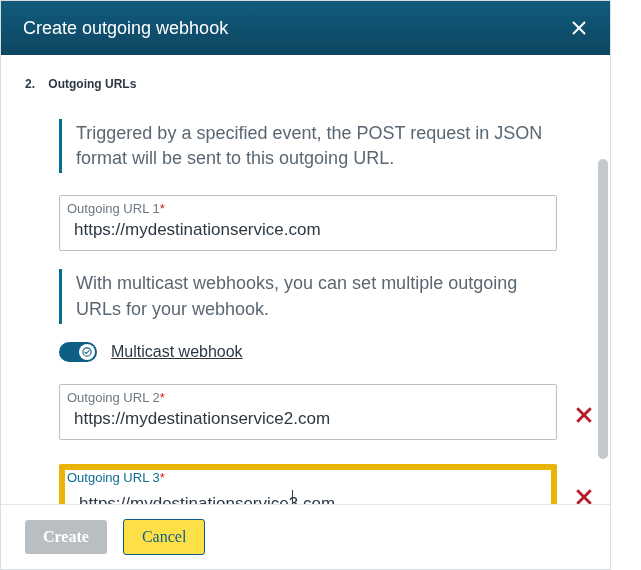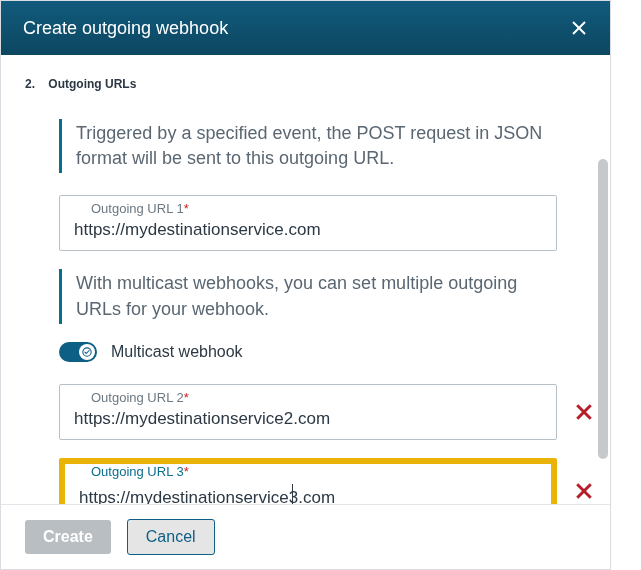--- a/index.html
+++ b/index.html
@@ -95,21 +95,21 @@
     padding: 24px 14px 10px 14px;
     font-size: 17px;
     font-family: inherit;
     color: #2c3843;
     background: #fff;
     outline: none;
   }
   .floating {
     position: absolute;
     top: 6px;
-    left: 32px;
+    left: 8px;
     font-size: 13px;
     color: #6c7882;
     pointer-events: none;
   }
   .req { color: #c22; }
   .row {
     display: flex;
     align-items: center;
     gap: 18px;
     margin-bottom: 18px;
@@ -121,20 +121,21 @@
     align-items: center;
     width: 22px;
     height: 22px;
   }
   .remove svg { stroke: #b51f2a; stroke-width: 2.6; }
   .toggle-row {
     display: flex;
     align-items: center;
     gap: 14px;
     margin: 4px 0 22px 0;
+    text-decoration: underline;
   }
   .toggle {
     width: 38px;
     height: 20px;
     border-radius: 10px;
     background: #0d5f85;
     position: relative;
     cursor: pointer;
   }
   .toggle .knob {
@@ -160,30 +161,30 @@
     display: flex;
     gap: 16px;
     align-items: center;
     background: #fff;
   }
   .btn {
     font-size: 16px;
     padding: 8px 18px;
     border-radius: 3px;
     cursor: pointer;
-    font-family: Liberation Sans, sans-serif;
+    font-family: Liberation Serif, serif;
   }
   .btn-primary {
     background: #b9bec2;
     color: #fff;
     border: none;
     font-weight: 600;
   }
   .btn-secondary {
-    background: #e5e5e5;
+    background: #fde047;
     color: #0d5f85;
     border: 1.5px solid #0d5f85;
   }
   .caret {
     position: absolute;
     top: 26px;
     width: 1px;
     height: 22px;
     background: #2c3843;
   }
@@ -229,21 +230,21 @@
             <svg viewBox="0 0 12 12">
               <circle cx="6" cy="6" r="5" fill="none" stroke="#0d5f85" stroke-width="1.3"></circle>
               <path d="M3.5 6.2 L5.2 7.8 L8.5 4.2" fill="none" stroke="#0d5f85" stroke-width="1.3" stroke-linecap="round" stroke-linejoin="round"></path>
             </svg>
           </div>
         </div>
         <span class="toggle-label">Multicast webhook</span>
       </div>
 
       <div class="row">
-        <div class="field" style="margin-bottom:0;">
+        <div class="field" style="margin-bottom:6px;">
           <span class="floating">
             <span>Outgoing URL 2</span><span class="req">*</span>
           </span>
           <input class="input" value="https://mydestinationservice2.com" style="">
         </div>
         <span class="remove">
           <svg viewBox="0 0 16 16" width="18" height="18" fill="none">
             <line x1="2" y1="2" x2="14" y2="14"></line>
             <line x1="14" y1="2" x2="2" y2="14"></line>
           </svg>

